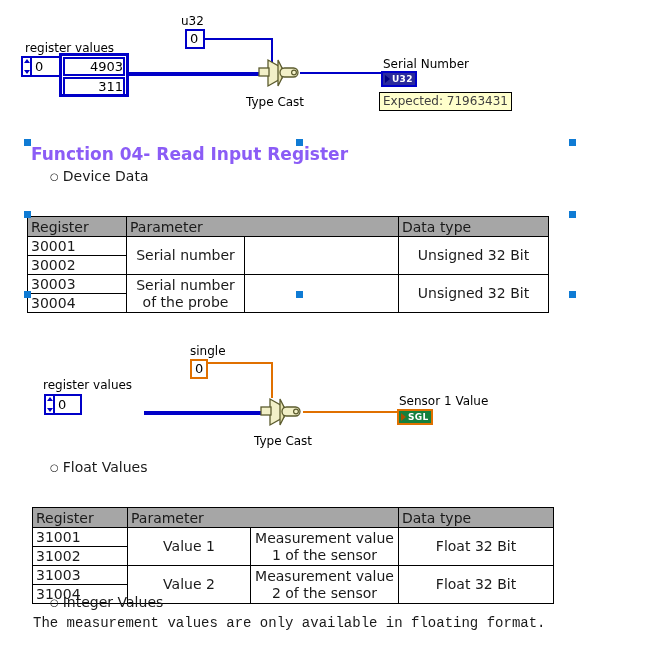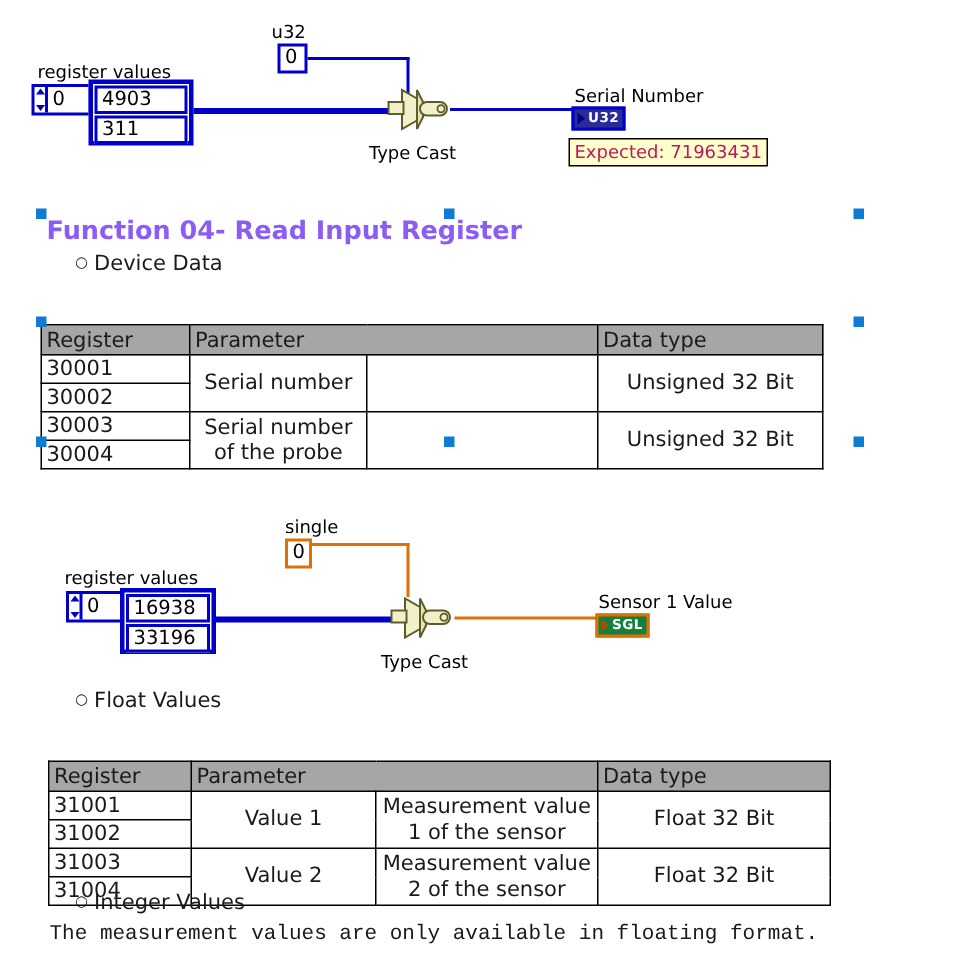--- a/index.html
+++ b/index.html
@@ -92,20 +92,21 @@
     padding: 1px;
   }
   .lv-array .cell {
     border: 2px solid #0000C8;
     background: #ffffff;
     font-size: 13px;
     line-height: 16px;
     padding: 0 0 1px 3px;
     box-sizing: border-box;
     color: #000;
+    text-align: right;
   }
   .lv-array .cell + .cell { margin-top: 1px; }
 
   
   .wire-blue-thick { background: #0000C8; }
   .wire-blue-thin  { background: #0000C8; }
   .wire-orange     { background: #E07000; }
 
   
   .lv-term {
@@ -138,21 +139,21 @@
   }
   .lv-term.sgl .arrow { border-left: 5px solid #A85000; }
 
   
   .lv-tip {
     border: 1px solid #000000;
     background: #FFFFCC;
     font-size: 12px;
     line-height: 15px;
     padding: 1px 3px;
-    color: #be185d;
+    color: #404040;
     white-space: nowrap;
     box-sizing: border-box;
     font-family: "DejaVu Sans", "Liberation Sans", sans-serif;
   }
 
   
   .doc-heading {
     font-family: "DejaVu Sans", "Liberation Sans", sans-serif;
     font-weight: bold;
     font-size: 17px;
@@ -342,24 +343,20 @@
   <div class="abs lv-label" style="left:43px;top:48px;">register values</div>
 
   <div class="abs lv-index" style="left:44px;top:64px;width:38px;height:21px;">
     <div class="spin">
       <i class="up"></i>
       <i class="dn"></i>
     </div>
     <div class="val">0</div>
   </div>
 
-  <div class="abs lv-array" style="left:80px;top:62px;width:64px;height:44px;">
-    <div class="cell" style="height:19px;">16938</div>
-    <div class="cell" style="height:19px;">33196</div>
-  </div>
 
   <div class="abs wire-blue-thick" style="left:144px;top:81px;width:122px;height:4px;"></div>
 
   <div class="abs" style="left:260px;top:65px;width:48px;height:34px;">
     <svg width="48" height="34" viewBox="0 0 48 34">
       <polygon points="10,4 10,30 24,22 24,12" fill="#F2F0C8" stroke="#5B5B2E" stroke-width="1.3"></polygon>
       <polygon points="24,12 24,22 20,30 20,4" fill="#E8E4B0" stroke="#5B5B2E" stroke-width="1.3"></polygon>
       <rect x="1" y="12" width="10" height="8" fill="#F2F0C8" stroke="#5B5B2E" stroke-width="1.3"></rect>
       <rect x="22" y="12" width="18" height="9" rx="4.5" fill="#F2F0C8" stroke="#5B5B2E" stroke-width="1.3"></rect>
       <circle cx="36" cy="16.5" r="2.4" fill="#F2F0C8" stroke="#5B5B2E" stroke-width="1.2"></circle>

